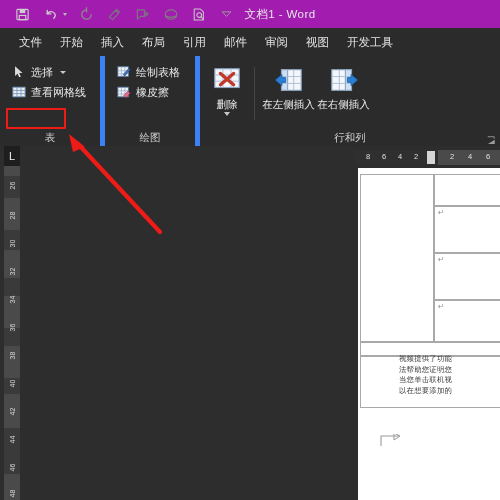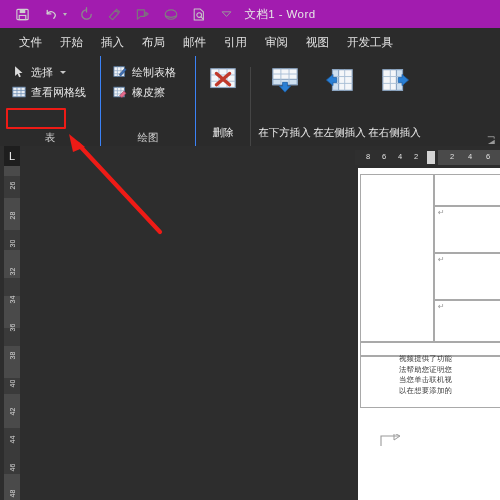--- a/index.html
+++ b/index.html
@@ -108,21 +108,21 @@
     display: flex;
     align-items: stretch;
   }
   .rgroup {
     position: relative;
     display: flex;
     flex-direction: column;
     height: 90px;
     padding: 4px 0 0 0;
   }
-  .rgroup + .rgroup { border-left: 1px solid #3b82f6; }
+  .rgroup + .rgroup { border-left: 5px solid #3b82f6; }
   .rgroup-body {
     flex: 1;
     display: flex;
     align-items: flex-start;
     padding: 3px 6px 0 8px;
   }
   .rgroup-label {
     height: 16px;
     line-height: 14px;
     text-align: center;
@@ -163,21 +163,20 @@
   .bbtn {
     display: flex;
     flex-direction: column;
     align-items: center;
     width: 55px;
     padding-top: 2px;
     color: #ececec;
     font-size: 10.5px;
     line-height: 12px;
     text-align: center;
-    gap: 28px;
   }
   .bbtn .bico { width: 30px; height: 30px; margin-bottom: 3px; }
   .bbtn .blabel { white-space: nowrap; }
   .bbtn .caret-b {
     width: 0; height: 0;
     border-left: 3.5px solid transparent;
     border-right: 3.5px solid transparent;
     border-top: 4px solid #c8c8c8;
     margin-top: 2px;
   }
@@ -370,22 +369,22 @@
 
     </div>
     <div class="title-text">文档1  -  Word</div>
   </div>
 
   <div class="tabbar">
     <div class="tab">文件</div>
     <div class="tab">开始</div>
     <div class="tab">插入</div>
     <div class="tab">布局</div>
+    <div class="tab">引用</div>
     <div class="tab">邮件</div>
-    <div class="tab">引用</div>
     <div class="tab">审阅</div>
     <div class="tab">视图</div>
     <div class="tab">开发工具</div>
   </div>
 
   <div class="ribbon">
 
     <div class="rgroup" style="width:100px">
       <div class="rgroup-body">
         <div class="vstack">
@@ -444,29 +443,20 @@
             <path d="M3 10.6 H29 M3 17.3 H29 M11.6 4 V24 M20.3 4 V24" stroke="#a9bed5" stroke-width="1"></path>
             <path d="M9 9 L23 21 M23 9 L9 21" stroke="#c0392b" stroke-width="3.6" stroke-linecap="round"></path>
           </svg>
           <span class="blabel">删除</span>
           <span class="caret-b"></span>
         </div>
 
         <div class="vsep"></div>
 
 
-        <div class="bbtn">
-          <svg class="bico" viewBox="0 0 32 32">
-            <rect x="3" y="4" width="26" height="17" fill="#f4f6f9" stroke="#8aa4c2" stroke-width="1.2"></rect>
-            <rect x="3" y="15.3" width="26" height="5.7" fill="#cfe0f0" stroke="#8aa4c2" stroke-width="1.2"></rect>
-            <path d="M3 9.6 H29 M11.6 4 V21 M20.3 4 V21" stroke="#a9bed5" stroke-width="1"></path>
-            <path d="M16 29 L10 22.5 L13.4 22.5 L13.4 18.5 L18.6 18.5 L18.6 22.5 L22 22.5 Z" fill="#2a7fd4" stroke="#1b5fa8" stroke-width="0.8"></path>
-          </svg>
-          <span class="blabel">在下方插入</span>
-        </div>
 
         <div class="bbtn">
           <svg class="bico" viewBox="0 0 32 32">
             <rect x="8" y="5" width="21" height="22" fill="#f4f6f9" stroke="#8aa4c2" stroke-width="1.2"></rect>
             <rect x="8" y="5" width="6.5" height="22" fill="#cfe0f0" stroke="#8aa4c2" stroke-width="1.2"></rect>
             <path d="M21 5 V27 M8 12.3 H29 M8 19.6 H29" stroke="#a9bed5" stroke-width="1"></path>
             <path d="M1.5 16 L8.5 10 L8.5 13.4 L12.5 13.4 L12.5 18.6 L8.5 18.6 L8.5 22 Z" fill="#2a7fd4" stroke="#1b5fa8" stroke-width="0.8"></path>
           </svg>
           <span class="blabel">在左侧插入</span>
         </div>

